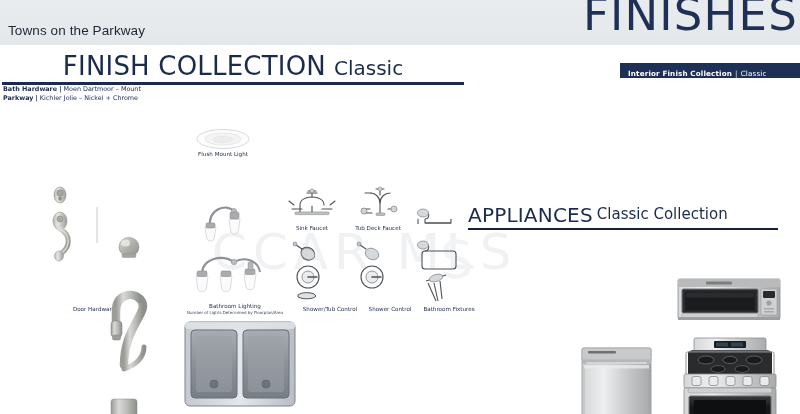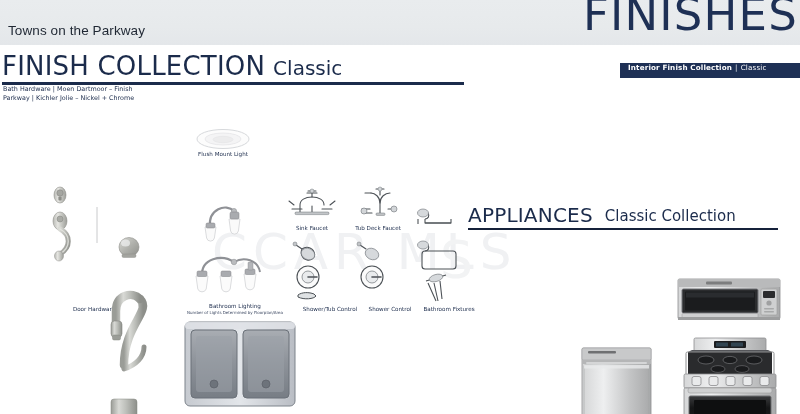--- a/index.html
+++ b/index.html
@@ -30,55 +30,55 @@
   }
 
   
   .page { position: absolute; left: 0; top: 45px; width: 800px; height: 369px; background: #fff; }
 
   
   .badge {
     position: absolute; left: 620px; top: 18px; width: 180px; height: 15px;
     background: #1e3055; color: #fff;
     font-size: 7.2px; font-weight: bold; letter-spacing: .15px;
-    display: flex; align-items: flex-start; padding-left: 8px;
+    display: flex; align-items: flex-end; padding-left: 8px;
     font-family: "DejaVu Sans", sans-serif;
   }
   .badge .sep { font-weight: normal; opacity: .85; margin: 0 3px; }
   .badge .sub { font-weight: normal; }
 
   
   .fc-head { position: absolute; left: 2px; top: 8px; width: 462px; }
-  .fc-head .row { display: flex; align-items: baseline; white-space: nowrap; }
+  .fc-head .row { display: flex; align-items: baseline; white-space: nowrap; justify-content: center; }
   .fc-main {
     font-size: 26px; line-height: 26px; color: #1b2b4b; letter-spacing: .2px;
     font-family: "DejaVu Sans", sans-serif; font-weight: 400;
   }
   .fc-sub {
     font-size: 20px; line-height: 20px; color: #1b2b4b; margin-left: 8px;
     font-family: "DejaVu Sans", sans-serif; font-weight: 400;
   }
   .rule { height: 2.5px; background: #1b2b4b; margin-top: 3px; width: 462px; }
 
   
   .specs { position: absolute; left: 3px; top: 40px; }
   .specs .line {
     font-size: 6.4px; color: #1b2b4b; line-height: 8.6px;
     font-family: "DejaVu Sans", sans-serif; white-space: nowrap;
   }
-  .specs .k { font-weight: normal; }
+  .specs .k { font-weight: bold; }
   .specs .v { font-weight: normal; }
 
   
   .ap-head { position: absolute; left: 468px; top: 160px; width: 310px; }
   .ap-main {
     font-size: 20px; line-height: 21px; color: #1b2b4b; letter-spacing: .2px;
     font-family: "DejaVu Sans", sans-serif;
   }
-  .ap-sub { font-size: 15px; color: #1b2b4b; margin-left: 12px; font-family: "DejaVu Sans", sans-serif; }
+  .ap-sub { font-size: 15px; color: #1b2b4b; margin-left: 4px; font-family: "DejaVu Sans", sans-serif; }
   .ap-rule { height: 2px; background: #15213a; margin-top: 2px; width: 310px; }
 
   
   .watermark {
     position: absolute; left: 212px; top: 178px;
     font-size: 50px; letter-spacing: 6px; color: #f0f1f3;
     font-family: "DejaVu Sans", sans-serif; font-weight: 400;
     pointer-events: none; white-space: nowrap; user-select: none;
   }
   .watermark2 {
@@ -126,21 +126,21 @@
         <span class="fc-main">FINISH COLLECTION</span>
         <span class="fc-sub">Classic</span>
       </div>
       <div class="rule"></div>
     </div>
 
     <div class="specs">
       <div class="line">
         <span class="k">Bath Hardware</span>
         <span class="k">|</span>
-        <span class="v">Moen Dartmoor – Finish</span>
+        <span class="v">Moen Dartmoor – Mount</span>
       </div>
       <div class="line">
         <span class="k">Parkway</span>
         <span class="k">|</span>
         <span class="v">Kichler Jolie – Nickel + Chrome</span>
       </div>
     </div>
 
     <div class="item" style="left:196px; top:83px;">
       <svg width="54" height="22" viewBox="0 0 54 22">
@@ -342,21 +342,21 @@
         <rect x="60" y="12" width="46" height="68" rx="4" fill="url(#sk)" stroke="#6b7179" stroke-width="1"></rect>
         <rect x="13" y="18" width="36" height="56" rx="3" fill="#9ba0a7" opacity=".55"></rect>
         <rect x="65" y="18" width="36" height="56" rx="3" fill="#9ba0a7" opacity=".55"></rect>
         <circle cx="31" cy="66" r="4" fill="#6d737b" stroke="#5b6068" stroke-width=".7"></circle>
         <circle cx="83" cy="66" r="4" fill="#6d737b" stroke="#5b6068" stroke-width=".7"></circle>
         <rect x="2" y="4" width="110" height="7" rx="3" fill="#dfe2e6" opacity=".85"></rect>
       </svg>
     </div>
 
     <div class="ap-head">
-      <div style="display:flex; align-items:center; white-space:nowrap;">
+      <div style="display:flex; align-items:flex-start; white-space:nowrap;">
         <span class="ap-main">APPLIANCES</span>
         <span class="ap-sub">Classic Collection</span>
       </div>
       <div class="ap-rule"></div>
     </div>
 
     <div class="item" style="left:676px; top:232px;">
       <svg width="106" height="45" viewBox="0 0 106 45">
         <defs>
           <linearGradient id="ss" x1="0" y1="0" x2="0" y2="1">

